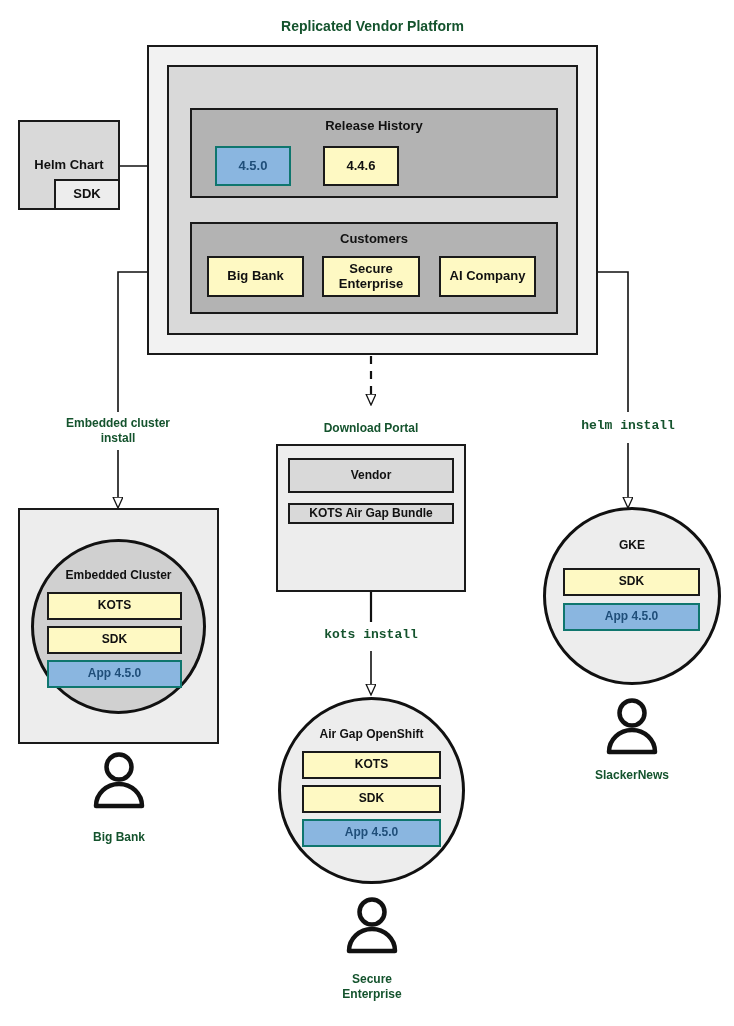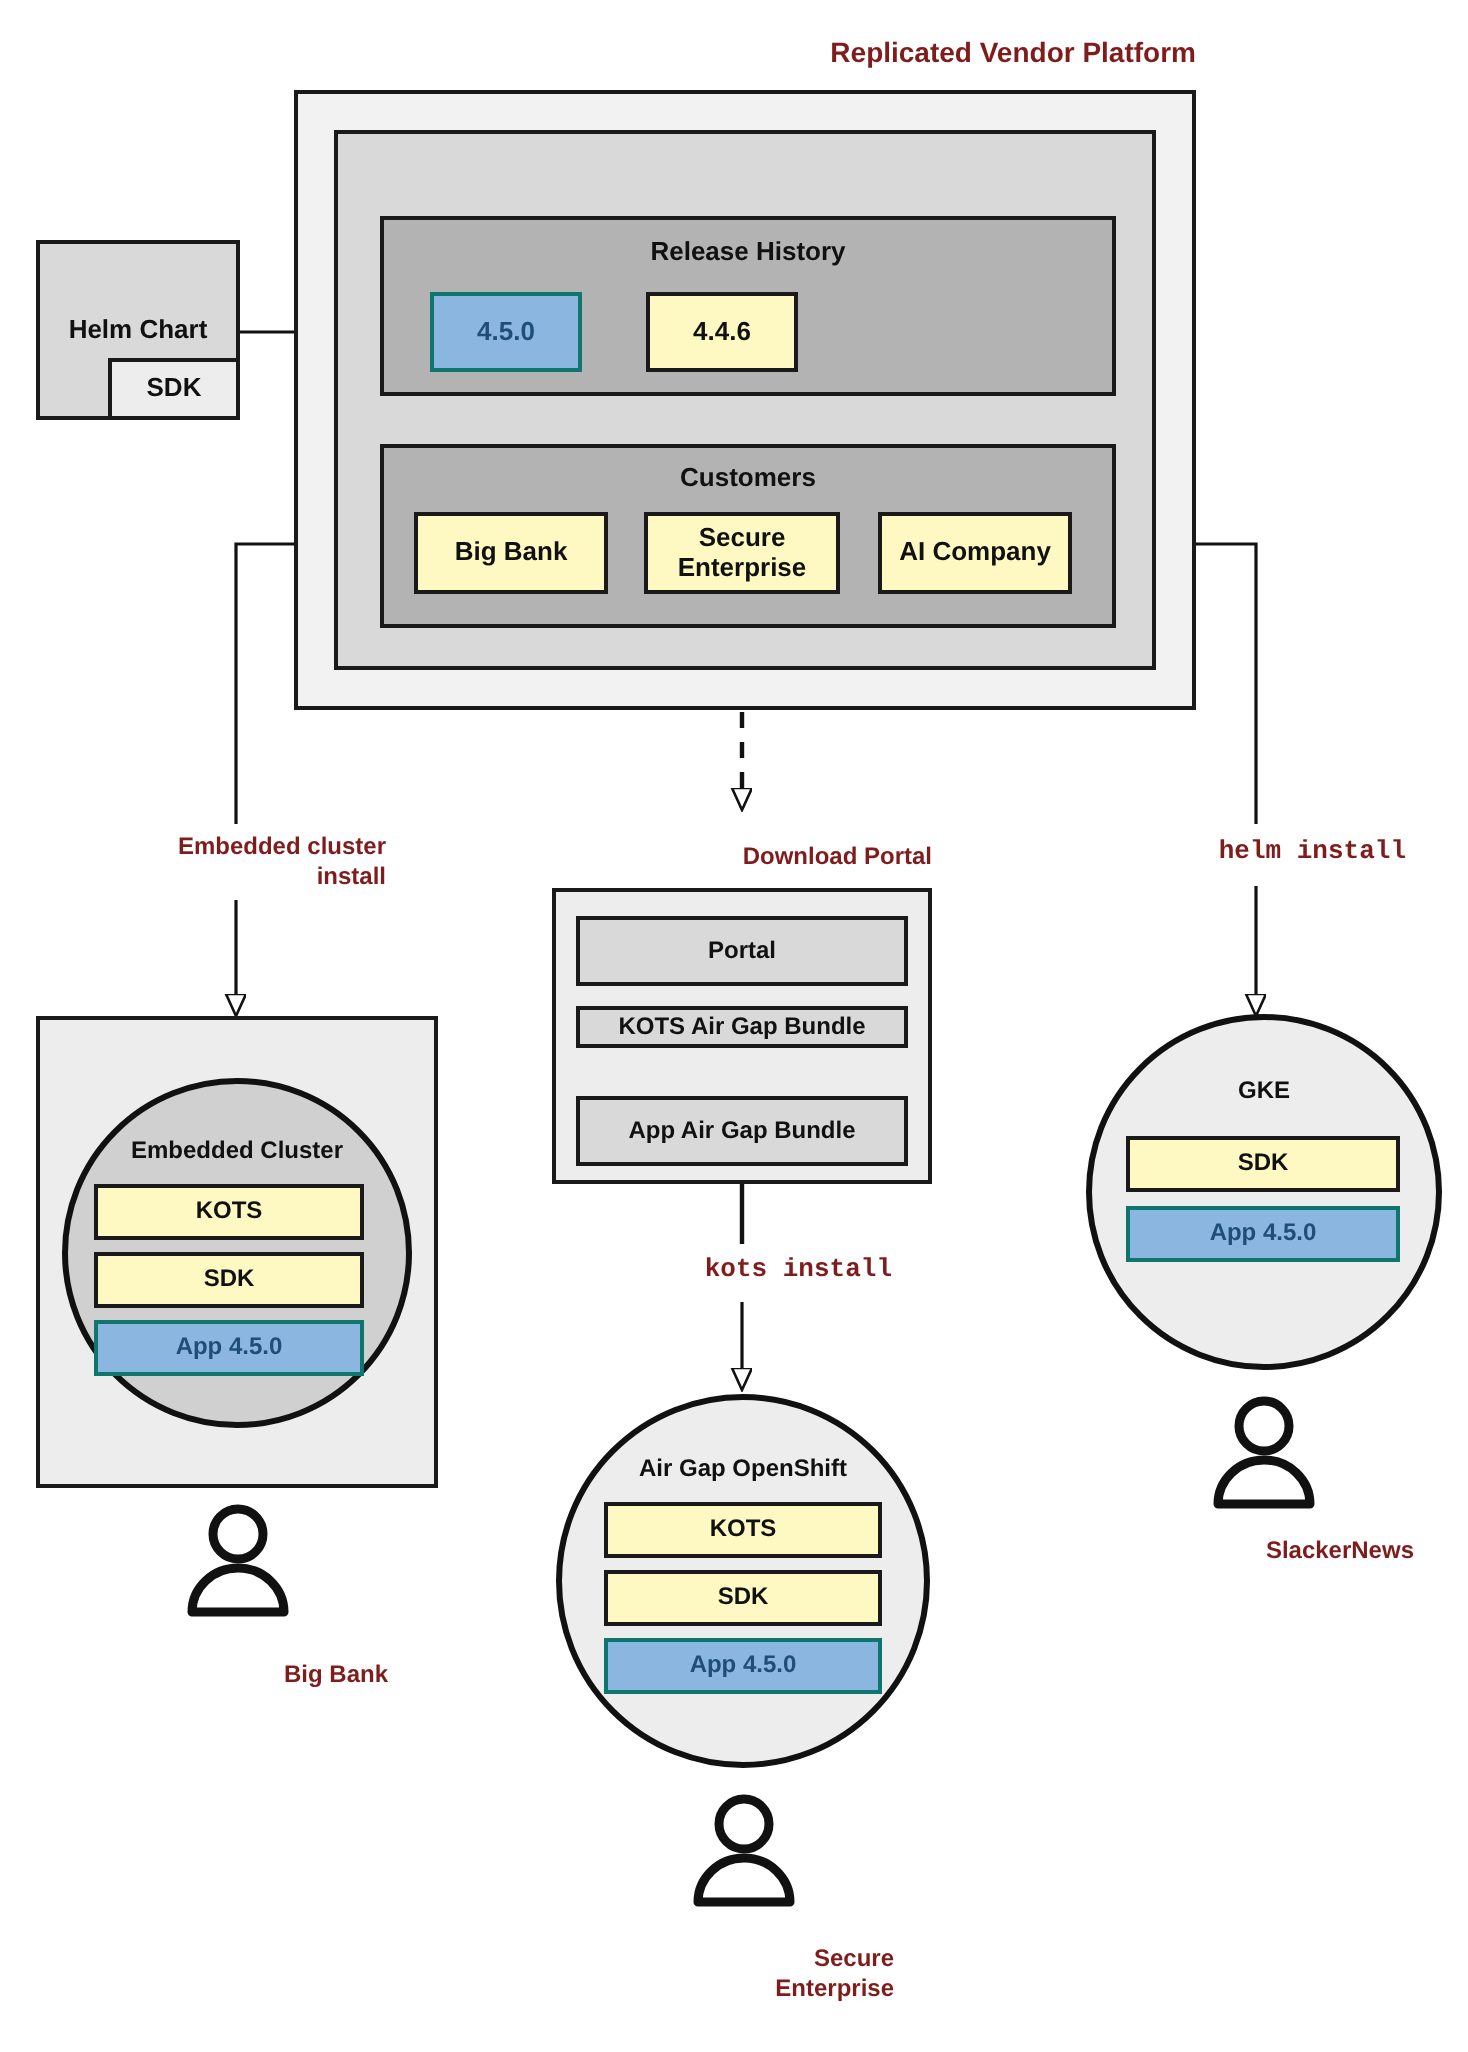--- a/index.html
+++ b/index.html
@@ -49,23 +49,23 @@
   .grouplabel {
     position: absolute;
     left: 0; right: 0;
     text-align: center;
     font-weight: bold;
     color: #111111;
   }
 
   .plainlabel {
     position: absolute;
-    text-align: right;
-    font-weight: bold;
-    color: #7f1d1d;
+    text-align: center;
+    font-weight: bold;
+    color: #14532d;
     line-height: 1.25;
   }
 
   .mono {
     font-family: "Liberation Mono", "DejaVu Sans Mono", monospace;
     font-weight: bold;
     letter-spacing: 0px;
   }
 
   
@@ -149,23 +149,22 @@
   </div>
 
   <div class="plainlabel mono" style="left:296px; top:627px; width:150px; font-size:13px;">kots install</div>
 
   <div class="plainlabel mono" style="left:553px; top:418px; width:150px; font-size:13px;">helm install</div>
 
   <div class="plainlabel" style="left:276px; top:421px; width:190px; font-size:12px;">Download Portal</div>
 
   <div class="abs box fill-lightgrey" style="left:276px; top:444px; width:190px; height:148px;"></div>
 
-  <div class="abs box fill-grey" style="left:288px; top:458px; width:166px; height:35px; font-size:12px;">Portal</div>
+  <div class="abs box fill-grey" style="left:288px; top:458px; width:166px; height:35px; font-size:12px;">Vendor</div>
   <div class="abs box fill-grey" style="left:288px; top:503px; width:166px; height:21px; font-size:12px;">KOTS Air Gap Bundle</div>
-  <div class="abs box fill-grey" style="left:288px; top:548px; width:166px; height:35px; font-size:12px;">App Air Gap Bundle</div>
 
   <div class="abs box fill-lightgrey" style="left:18px; top:508px; width:201px; height:236px;"></div>
   <div class="grouplabel" style="left:18px; top:517px; width:201px; font-size:12px;margin-top:32px;">Linux VM</div>
 
   <div class="abs circle circle-grey" style="left:31px; top:539px; width:175px; height:175px;"></div>
   <div class="grouplabel" style="left:31px; top:568px; width:175px; font-size:12px;">Embedded Cluster</div>
 
   <div class="abs box fill-white" style="left:47px; top:592px; width:135px; height:28px; font-size:12px;">KOTS</div>
   <div class="abs box fill-white" style="left:47px; top:626px; width:135px; height:28px; font-size:12px;">SDK</div>
   <div class="abs box blue" style="left:47px; top:660px; width:135px; height:28px; font-size:12px;">App 4.5.0</div>

